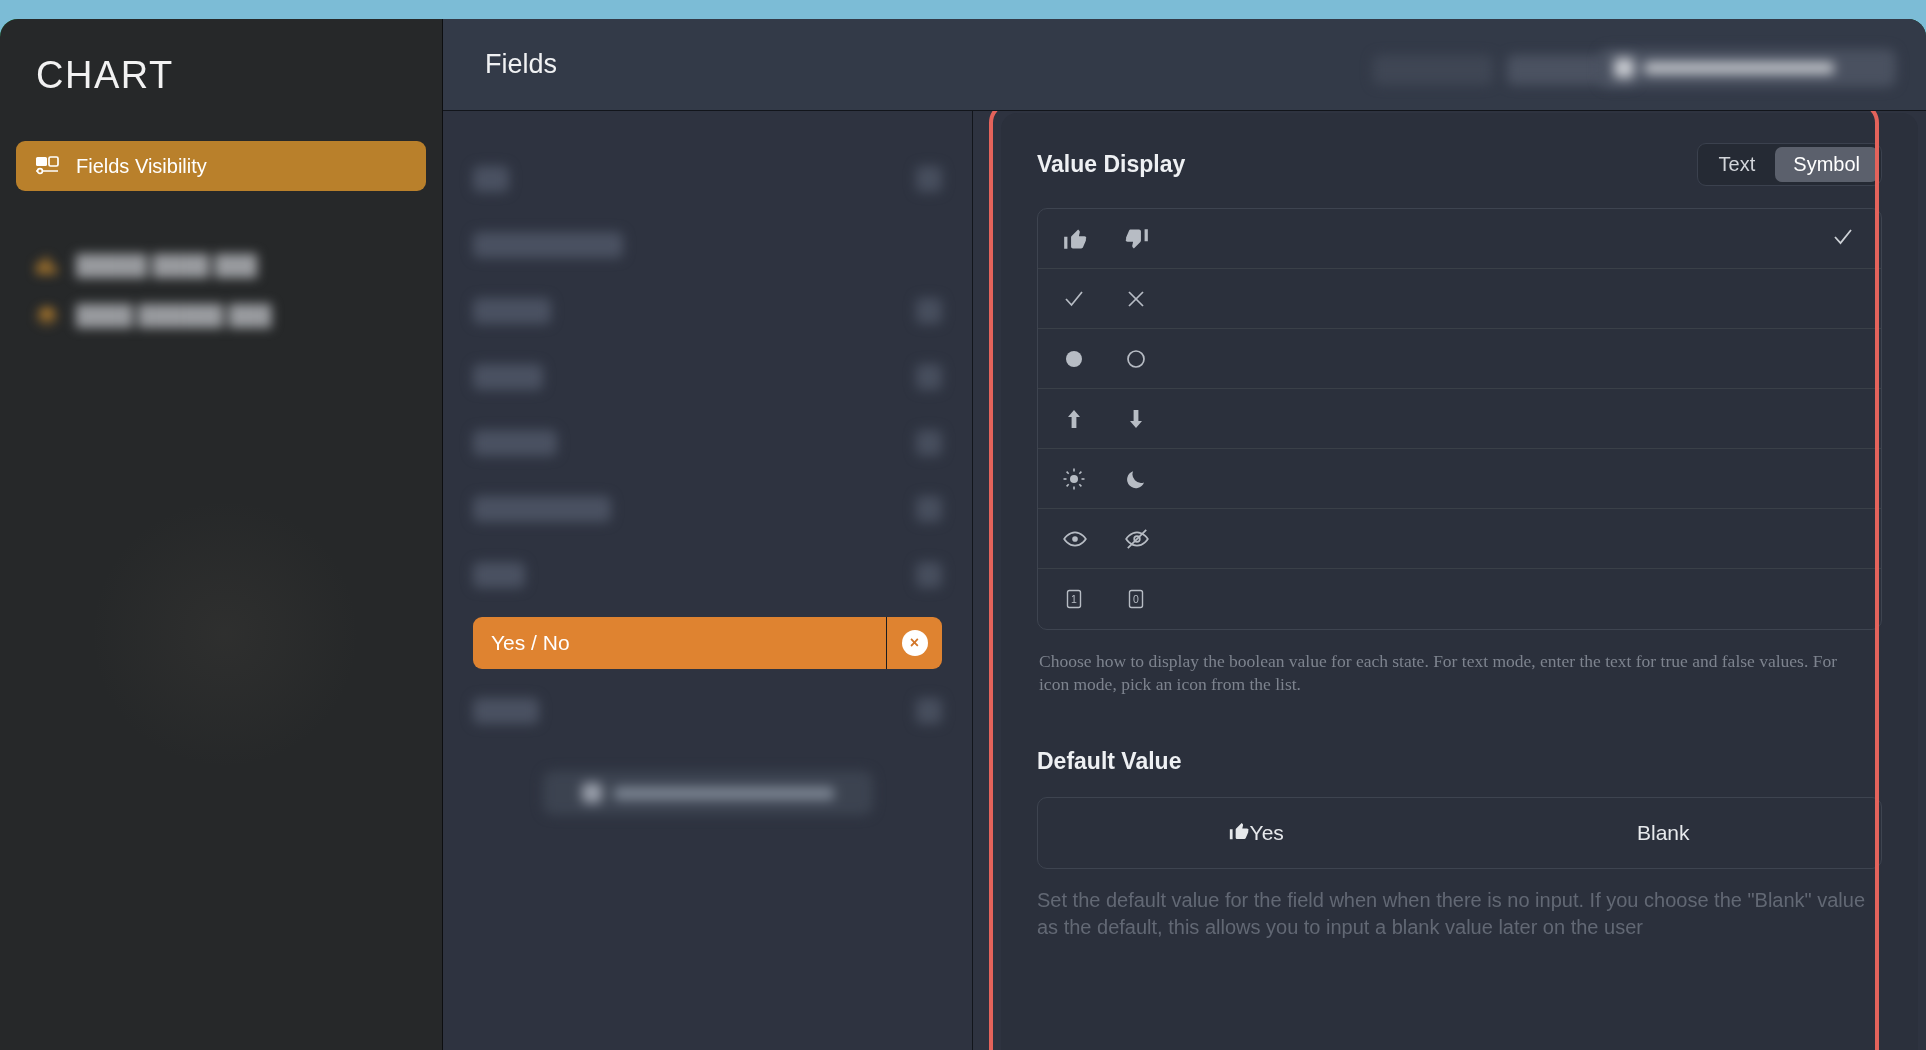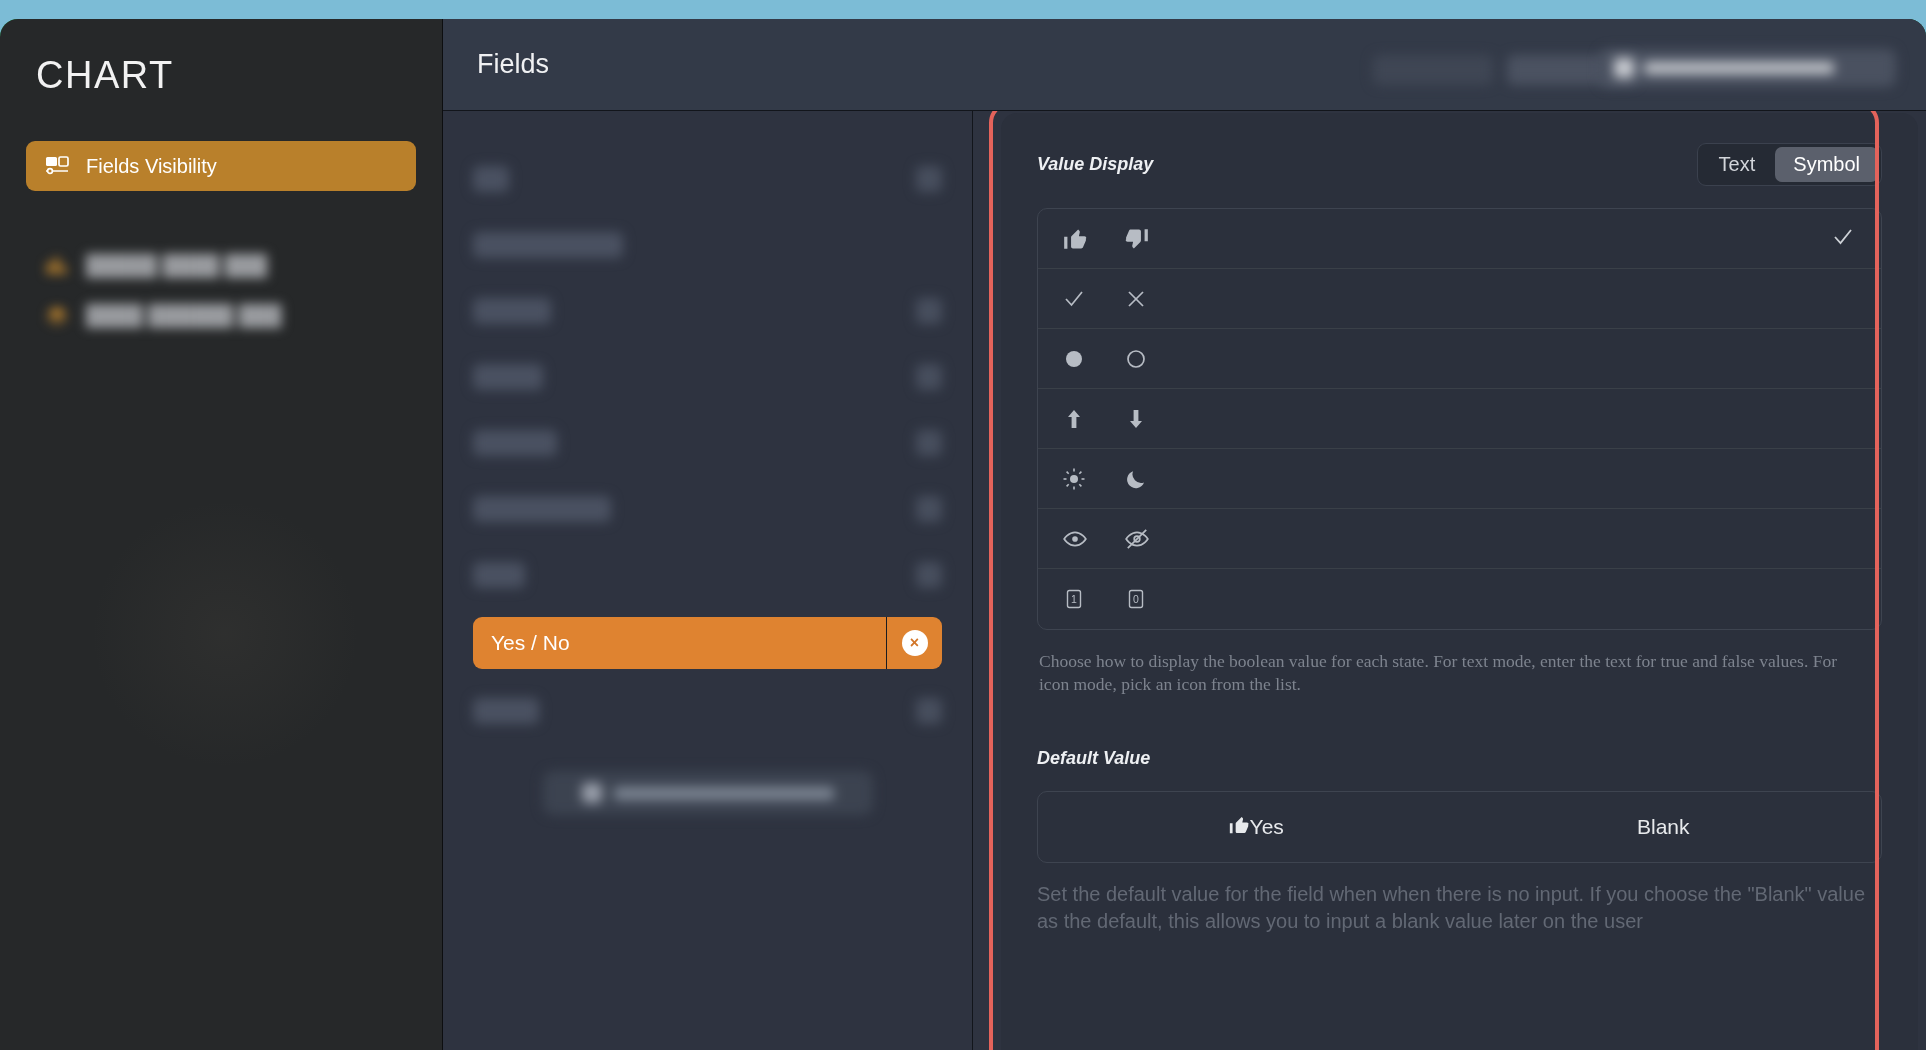--- a/index.html
+++ b/index.html
@@ -30,21 +30,21 @@
     font-size: 38px; font-weight: 300; letter-spacing: 1.5px;
     color: #f2f2f2;
     padding: 35px 0 0 36px;
   }
   .glow {
     position: absolute; left: 90px; top: 480px;
     width: 270px; height: 270px; border-radius: 50%;
     background: radial-gradient(circle, rgba(120,110,95,0.10) 0%, rgba(0,0,0,0) 70%);
     pointer-events: none;
   }
-  .nav-list { margin-top: 44px; padding: 0 26px; position: relative; z-index: 2; }
+  .nav-list { margin-top: 44px; padding: 0 16px; position: relative; z-index: 2; }
   .nav-item {
     display: flex; align-items: center; gap: 16px;
     height: 50px; padding: 0 18px;
     border-radius: 9px;
     color: #cfd1d4; font-size: 20px;
   }
   .nav-item.active { background: #b9802b; color: #ffffff; font-weight: 500; }
   .nav-icon { width: 26px; height: 22px; display: flex; align-items: center; justify-content: center; }
 
   .nav-section-label {
@@ -58,21 +58,21 @@
   
   .main { flex: 1; display: flex; flex-direction: column; background: #2e3340; position: relative; }
   .main-header {
     height: 92px; flex: 0 0 92px;
     display: flex; align-items: center;
     padding: 0 34px;
     background: #333a48;
     border-bottom: 1px solid #12151b;
     position: relative;
   }
-  .main-title { font-size: 27px; color: #f0f1f3; font-weight: 400; }
+  .main-title { font-size: 27px; color: #f0f1f3; font-weight: 400; margin-left: 8px; }
   .hdr-blur-group { position: absolute; left: 930px; top: 36px; display: flex; align-items: center; gap: 14px; filter: blur(6px); }
   .hdr-chip { height: 30px; border-radius: 7px; background: #4b5261; }
   .hdr-chip.ghost { background: #3f4654; }
   .hdr-right-blur { position: absolute; right: 30px; top: 30px; width: 296px; height: 38px; border-radius: 9px; background: #4a5160; filter: blur(6px); display:flex; align-items:center; gap:10px; padding-left:14px; }
   .hdr-right-blur .dot { width: 20px; height: 20px; border-radius: 4px; background: #c9ccd2; }
   .hdr-right-blur .bar { height: 12px; width: 190px; border-radius: 4px; background: #c2c5cb; }
 
   .main-body { flex: 1; display: flex; position: relative; overflow: hidden; }
 
   
@@ -141,21 +141,21 @@
     background: #2b303c;
     border-radius: 16px 16px 0 0;
     padding: 30px 36px 0 36px;
     overflow: hidden;
   }
 
   .section-head {
     display: flex; align-items: center; justify-content: space-between;
     margin-bottom: 22px;
   }
-  .section-title { font-size: 18px; font-weight: 700; color: #eef0f3; font-style: italic; }
+  .section-title { font-size: 23px; font-weight: 700; color: #eef0f3; }
 
   .seg-toggle {
     display: flex; background: #252a34;
     border: 1px solid #3b414e;
     border-radius: 9px; padding: 3px; gap: 2px;
   }
   .seg-opt {
     padding: 6px 18px; border-radius: 7px;
     font-size: 20px; color: #d2d5da;
   }

